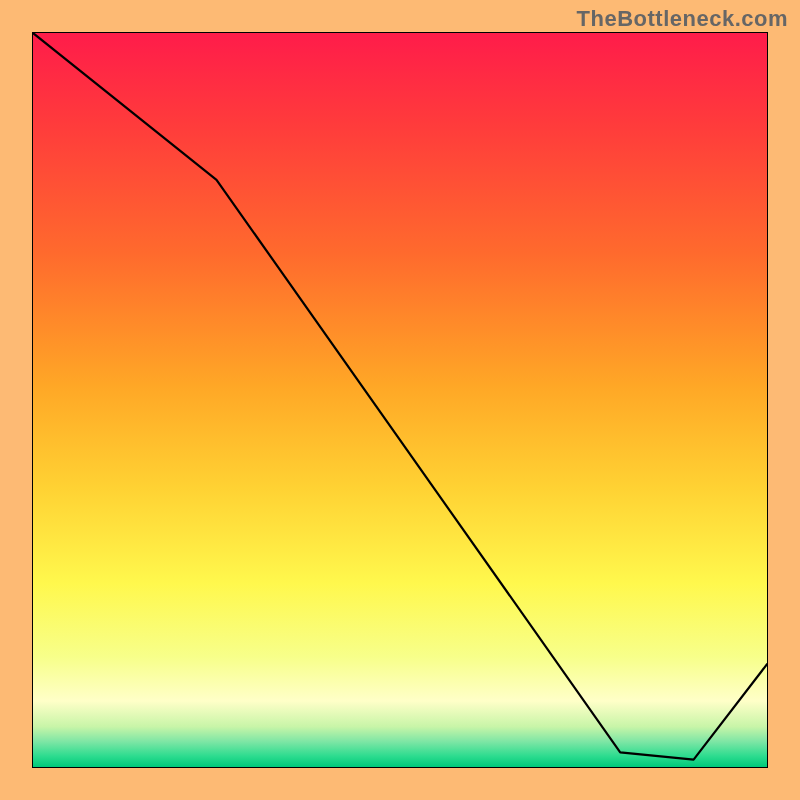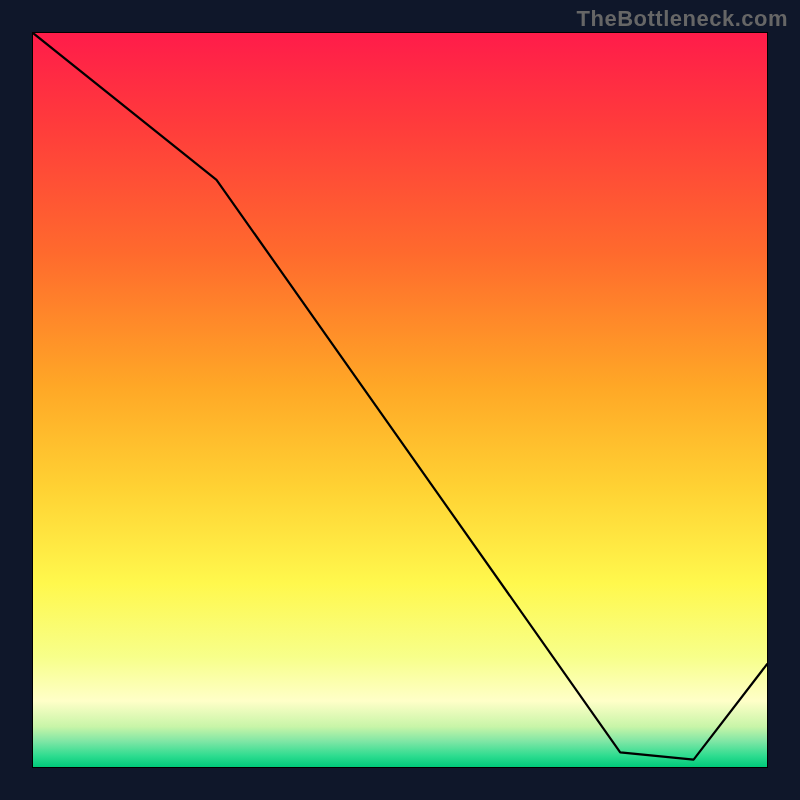--- a/index.html
+++ b/index.html
@@ -8,21 +8,21 @@
     width: 800px;
     height: 800px;
     background: #000;
     font-family: Arial, Helvetica, sans-serif;
     overflow: hidden;
   }
   .canvas {
     position: relative;
     width: 800px;
     height: 800px;
-    background: #0f172a;
+    background: #fdba74;
   }
   .watermark {
     position: absolute;
     top: 6px;
     right: 12px;
     color: #666;
     font-size: 22px;
     font-weight: bold;
     letter-spacing: 0.5px;
     user-select: none;

